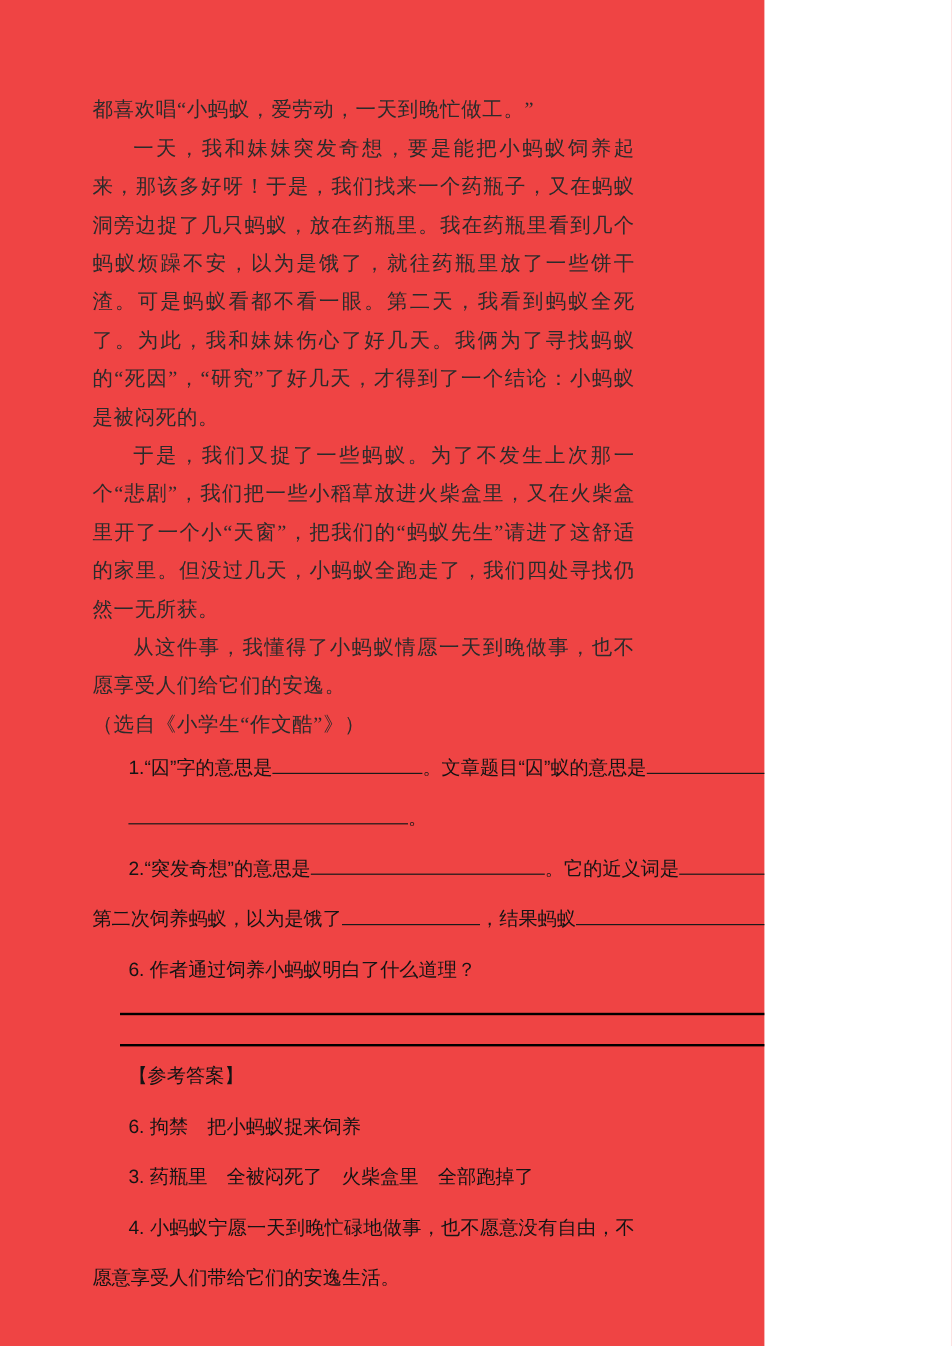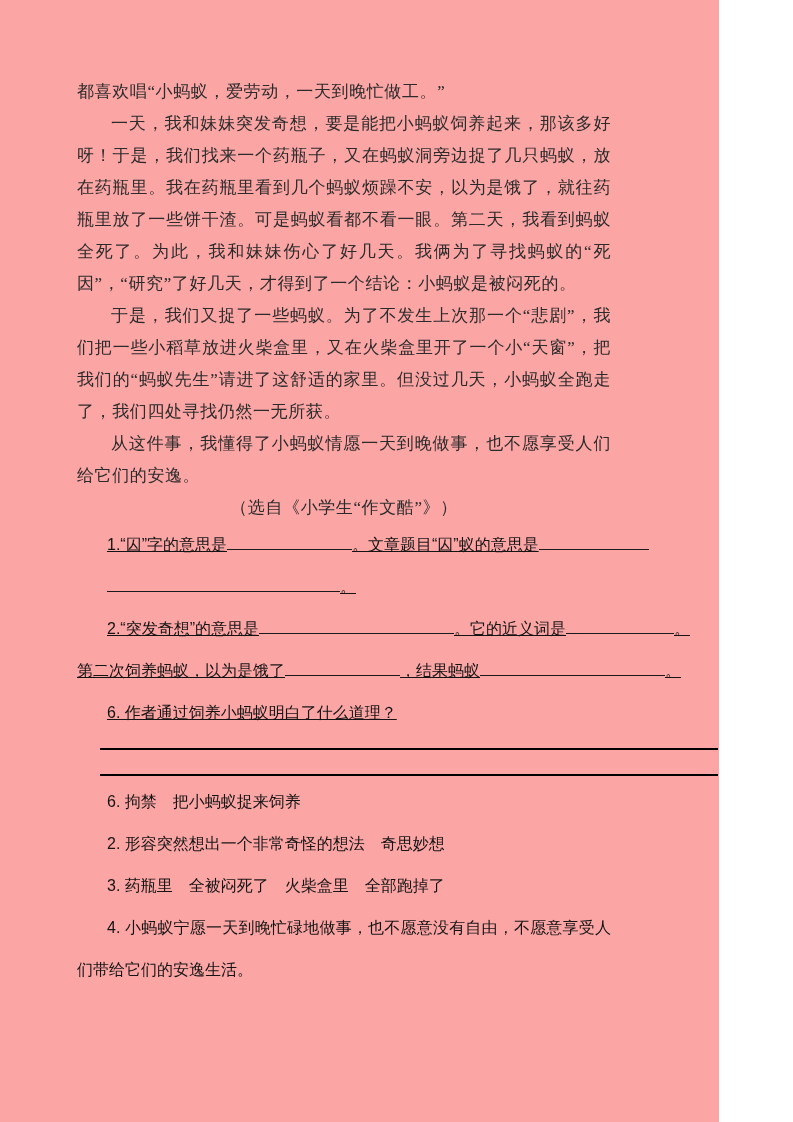--- a/index.html
+++ b/index.html
@@ -2,53 +2,52 @@
 <html><head>
 <meta charset="utf-8">
 <style>
   html, body {
     margin: 0;
     padding: 0;
     background: #ffffff;
   }
   .page {
     position: relative;
-    width: 719px;
+    width: 637px;
     height: 1122px;
-    background: #fca5a5;
+    background: #ef4444;
     box-sizing: border-box;
     padding: 76px 108px 0 77px;
     overflow: hidden;
     color: #1a1a1a;
   }
   
   .story p {
     margin: 0;
     font-family: "Liberation Serif", "DejaVu Serif", serif;
     font-size: 17px;
     line-height: 32px;
     letter-spacing: 0.6px;
     color: #2b2b2b;
     text-align: justify;
   }
   .story p.indent { text-indent: 2em; }
   .story p.source {
-    text-align: center;
+    text-align: left;
     text-indent: 0;
   }
   
   .questions, .answers {
     font-family: "Liberation Sans", "DejaVu Sans", sans-serif;
     font-size: 16px;
     color: #141414;
   }
   .q-line {
     line-height: 42px;
     white-space: nowrap;
-    text-decoration: underline;
   }
   .q-line.indent { padding-left: 30px; }
   .blank {
     display: inline-block;
     border-bottom: 1.5px solid #1a1a1a;
     height: 0.95em;
     vertical-align: baseline;
   }
   .b-q1a { width: 125px; }
   .b-q1b { width: 110px; }
@@ -108,19 +107,19 @@
       <span>第二次饲养蚂蚁，以为是饿了</span><span class="blank b-q3c"></span><span>，结果蚂蚁</span><span class="blank b-q3d"></span><span>。</span>
     </div>
 
     <div class="q-line indent">6. 作者通过饲养小蚂蚁明白了什么道理？</div>
     <div class="rule rule-1"></div>
 
     <div class="rule rule-2"></div>
   </div>
 
   <div class="answers">
+    <div class="a-line indent">【参考答案】</div>
     <div class="a-line indent">6. 拘禁　把小蚂蚁捉来饲养</div>
-    <div class="a-line indent">2. 形容突然想出一个非常奇怪的想法　奇思妙想</div>
     <div class="a-line indent">3. 药瓶里　全被闷死了　火柴盒里　全部跑掉了</div>
     <div class="a-para">4. 小蚂蚁宁愿一天到晚忙碌地做事，也不愿意没有自由，不愿意享受人们带给它们的安逸生活。</div>
   </div>
 
 </div>
 
 </body></html>

